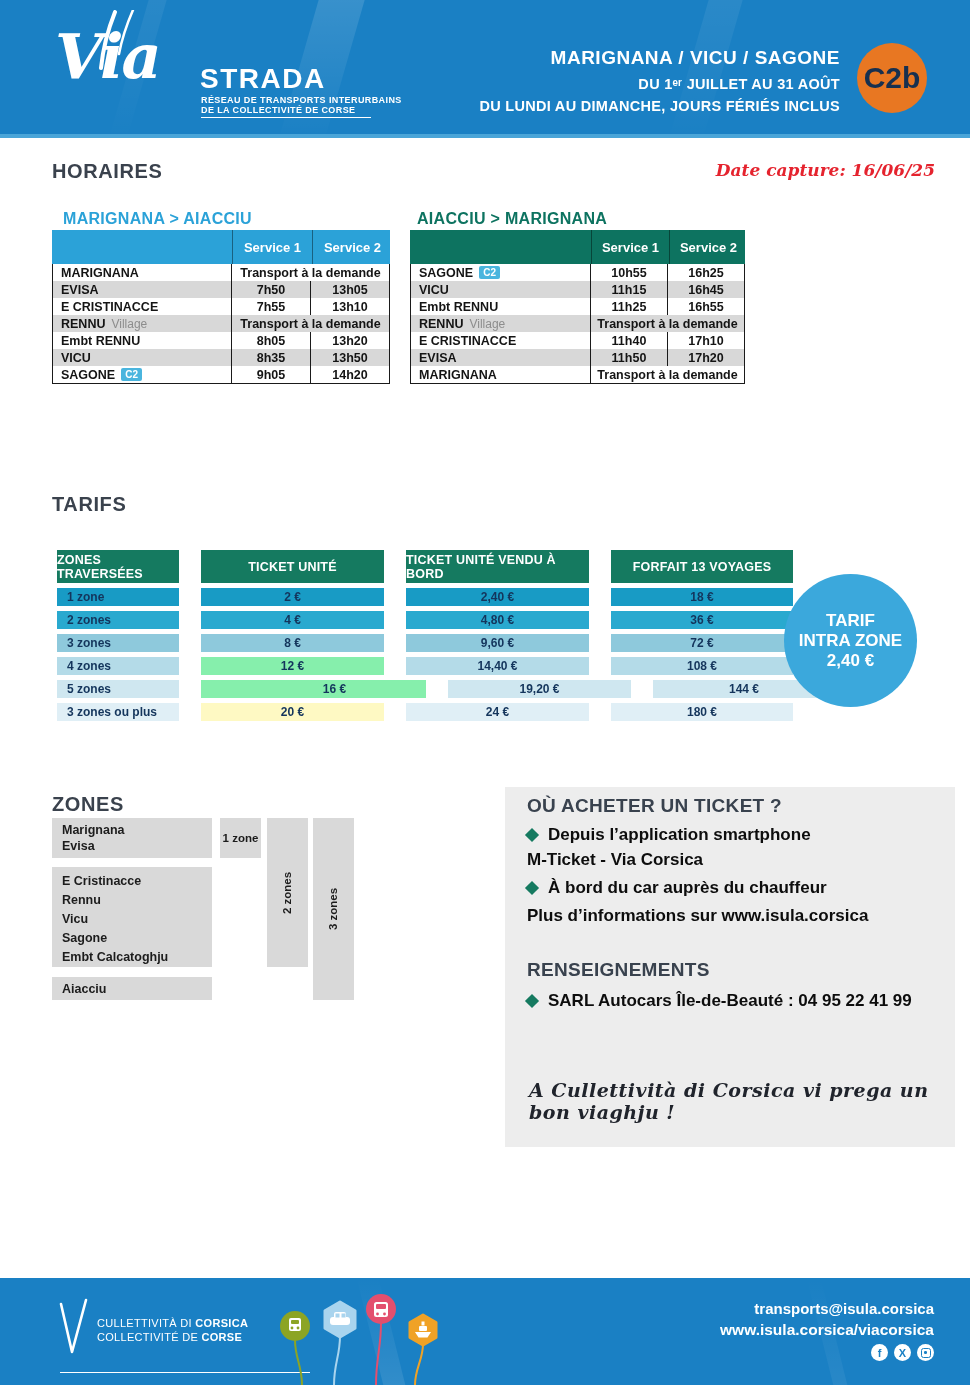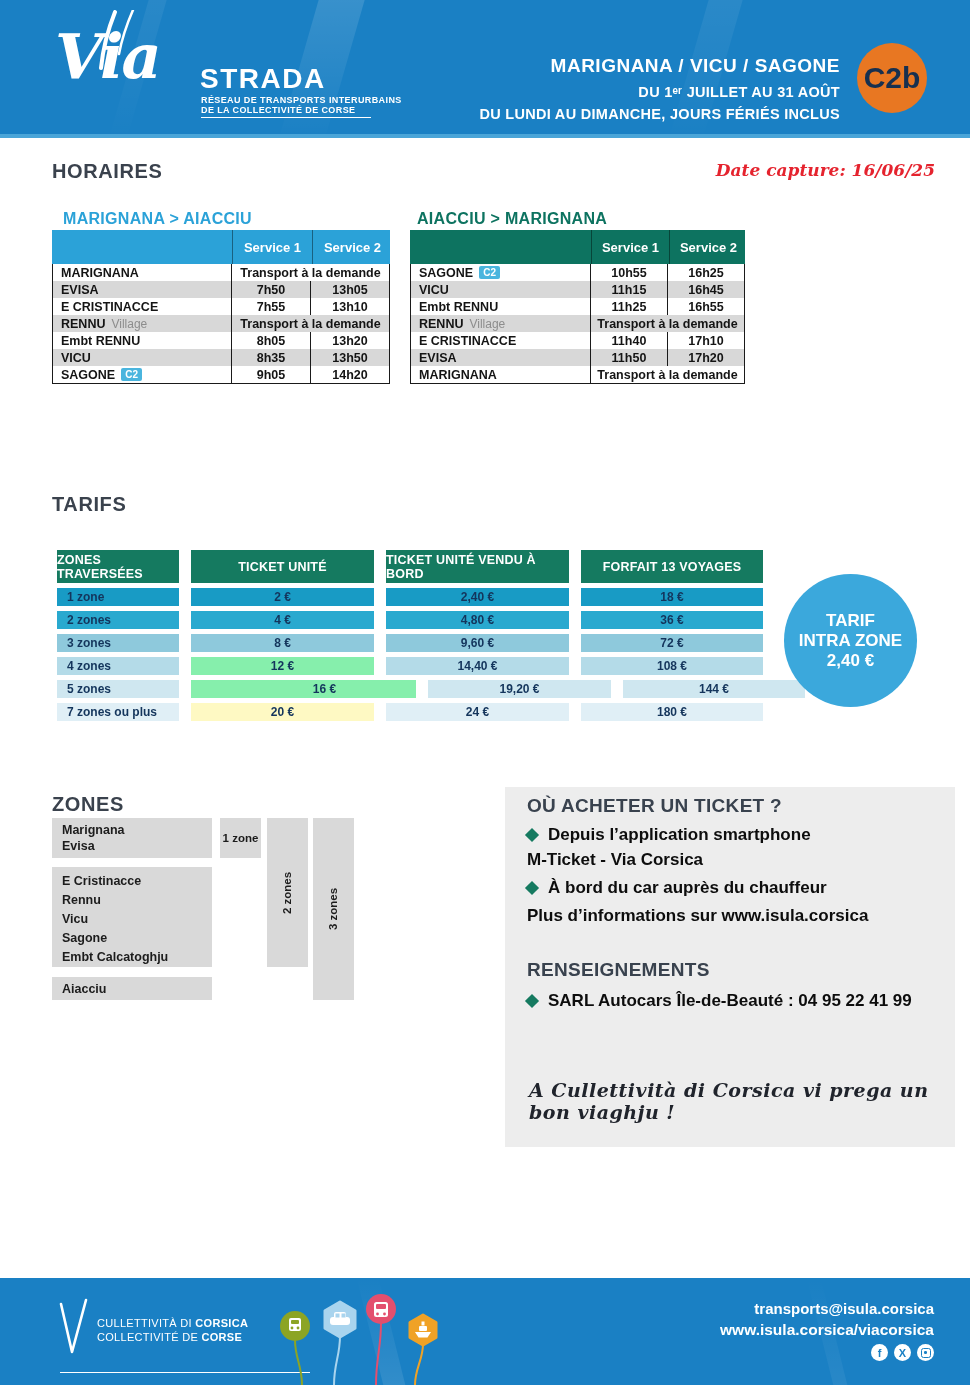--- a/index.html
+++ b/index.html
@@ -16,21 +16,21 @@
 
   .logo-wrap{position:absolute;left:55px;top:8px;width:330px;height:122px;color:#fff;}
   .via-script{position:absolute;left:0;top:12px;font-family:"DejaVu Serif",serif;font-style:italic;
               font-size:62px;font-weight:700;letter-spacing:-2px;}
   .logo-slashes{position:absolute;left:38px;top:2px;}
   .strada{position:absolute;left:145px;top:55px;font-size:28px;font-weight:700;letter-spacing:1.5px;}
   .tagline{position:absolute;left:146px;font-size:9px;font-weight:700;letter-spacing:.4px;white-space:nowrap;}
   .tg1{top:87px;} .tg2{top:97px;}
   .logo-underline{position:absolute;left:146px;top:109px;width:170px;height:1px;background:#fff;}
 
-  .route-block{position:absolute;right:130px;top:47px;width:430px;text-align:right;color:#fff;margin-top:8px;}
+  .route-block{position:absolute;right:130px;top:47px;width:430px;text-align:right;color:#fff;}
   .route-title{font-size:19px;font-weight:700;letter-spacing:.5px;}
   .route-period{font-size:14.5px;font-weight:700;margin-top:7px;letter-spacing:.3px;}
   .route-days{font-size:14.5px;font-weight:700;margin-top:6px;letter-spacing:.3px;}
   .line-badge{position:absolute;left:857px;top:43px;width:70px;height:70px;border-radius:50%;
               background:#e87722;color:#17304f;display:flex;align-items:center;justify-content:center;
               font-size:30px;font-weight:700;}
 
   
   .h-section{position:absolute;font-size:20px;font-weight:700;color:#3a424d;letter-spacing:.6px;}
   .date-capture{position:absolute;right:35px;top:160px;font-family:"DejaVu Serif",serif;font-style:italic;
@@ -51,21 +51,21 @@
   .tt-time{width:79px;border-left:1px solid #1a1a1a;display:flex;align-items:center;justify-content:center;box-sizing:border-box;}
   .tt-right .tt-time{width:77px;}
   .tt-demand{flex:1;border-left:1px solid #1a1a1a;display:flex;align-items:center;justify-content:center;font-size:12.5px;}
   .suffix{color:#8d8d8d;font-weight:400;font-size:12px;}
   .c2-chip{background:#4ab5de;color:#fff;font-size:10px;font-weight:700;padding:1px 4px;border-radius:2px;line-height:11px;}
 
   .note{position:absolute;left:58px;top:419px;width:880px;font-size:16.5px;font-weight:700;color:#101010;line-height:22px;}
 
   
   .tarif-table{position:absolute;left:57px;top:550px;width:682px;}
-  .tarif-hdr,.tarif-row{display:flex;gap:12px;}
+  .tarif-hdr,.tarif-row{display:flex;gap:22px;}
   .tarif-hdr .cell{height:33px;color:#fff;font-size:12.5px;font-weight:700;letter-spacing:.2px;
                    display:flex;align-items:center;justify-content:center;}
   .tarif-row{margin-top:5px;}
   .tarif-hdr{margin-bottom:1px;}
   .tarif-row .cell{height:18px;font-size:12px;font-weight:700;color:#14355c;
                    display:flex;align-items:center;justify-content:center;}
   .c0{flex:0 0 122px;} .c1{flex:0 0 183px;} .c2c{flex:0 0 183px;} .c3{flex:0 0 182px;}
   .tarif-row .c0{justify-content:flex-start;padding-left:10px;box-sizing:border-box;}
 
   .intra-circle{position:absolute;left:784px;top:574px;width:133px;height:133px;border-radius:50%;
@@ -292,21 +292,21 @@
       <div class="cell c2c" style="background: rgb(180, 219, 232);">14,40 €</div>
       <div class="cell c3" style="background: rgb(180, 219, 232);">108 €</div>
     </div>
     <div class="tarif-row">
       <div class="cell c0" style="background: rgb(207, 231, 240);">5 zones</div>
       <div class="cell c1" style="background: #86efac; padding-left: 42px;">16 €</div>
       <div class="cell c2c" style="background: rgb(207, 231, 240);">19,20 €</div>
       <div class="cell c3" style="background: rgb(207, 231, 240);">144 €</div>
     </div>
     <div class="tarif-row">
-      <div class="cell c0" style="background: rgb(224, 239, 246);">7 zones ou plus</div>
+      <div class="cell c0" style="background: rgb(224, 239, 246);">3 zones ou plus</div>
       <div class="cell c1" style="background: #fef9c3;">20 €</div>
       <div class="cell c2c" style="background: rgb(224, 239, 246);">24 €</div>
       <div class="cell c3" style="background: rgb(224, 239, 246);">180 €</div>
     </div>
   </div>
 
   <div class="intra-circle" style="background: rgb(59, 168, 220);">
     <div>TARIF</div>
     <div>INTRA ZONE</div>
     <div>2,40 €</div>

